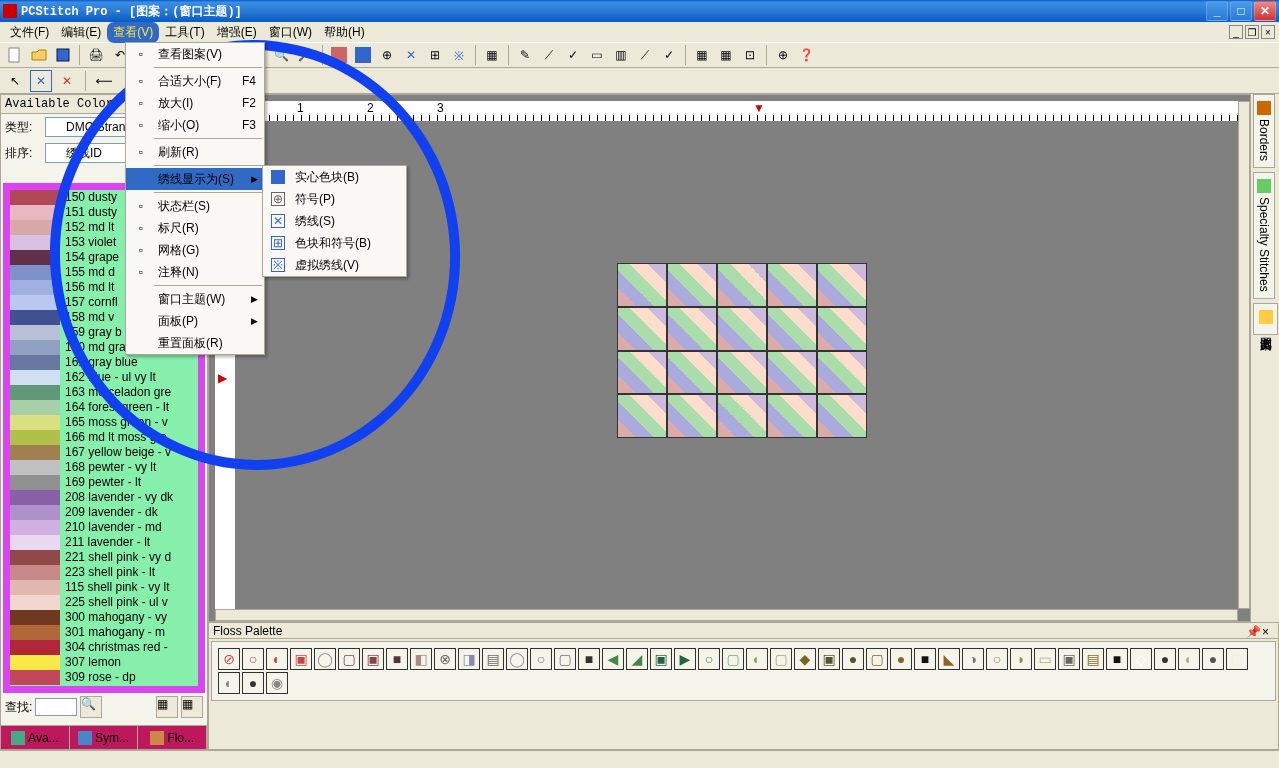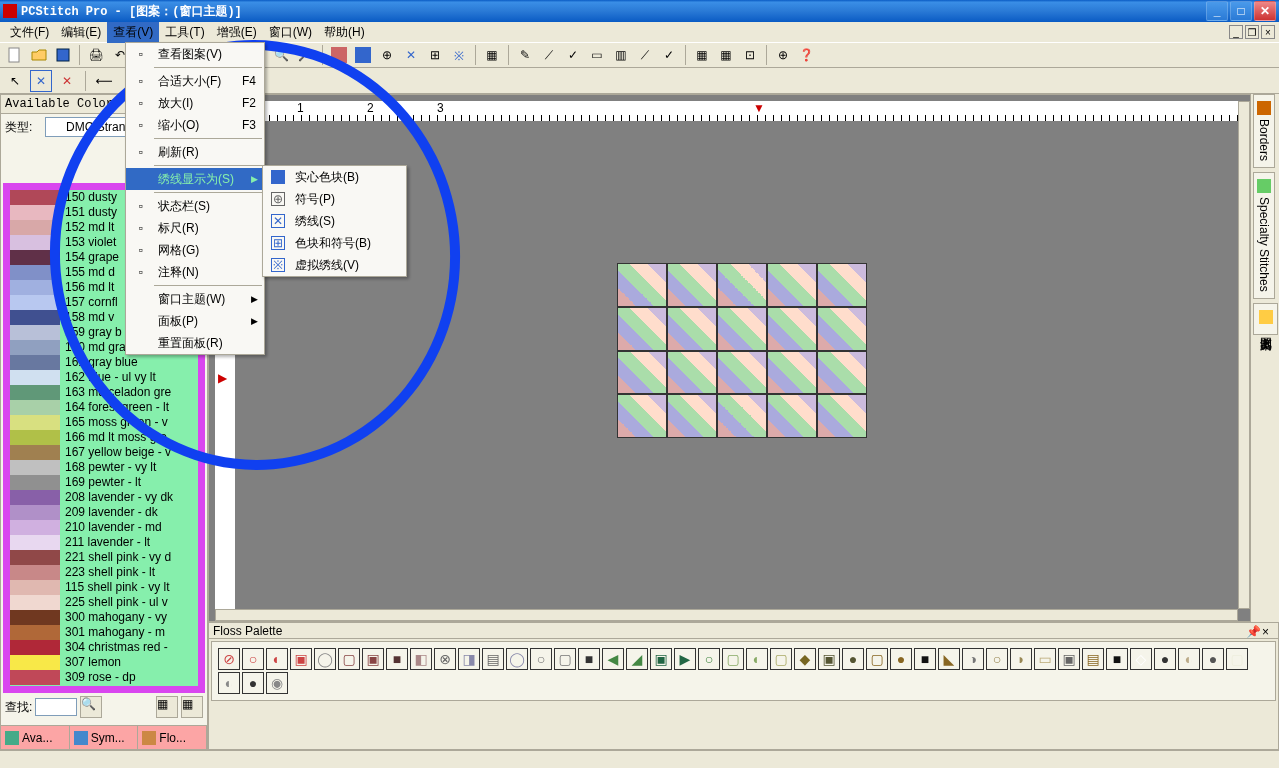--- a/index.html
+++ b/index.html
@@ -8,21 +8,21 @@
 
 .titlebar { height: 22px; background: linear-gradient(#0a5bc4,#3a8ee6 10%,#2a7ad6 50%,#0a5bc4); color: #fff; display: flex; align-items: center; padding: 0 3px; }
 .titlebar .app-icon { width: 14px; height: 14px; background: #c00; margin-right: 4px; }
 .titlebar .title { flex: 1; font-weight: bold; font-family: "Courier New", monospace; }
 .titlebar .win-btn { width: 22px; height: 20px; margin-left: 2px; display:flex; align-items:center; justify-content:center; font-weight:bold; border:1px solid #fff3; border-radius:2px;}
 .win-min,.win-max{background:linear-gradient(#4a9aea,#2a7ad6);} .win-close{background:linear-gradient(#e88,#c33);}
 
 
 .menubar { height: 20px; background: #ece9d8; display: flex; align-items: center; padding: 0 4px; }
 .menubar .item { padding: 2px 6px; }
-.menubar .item.open { background: #316ac5; color:#000000; }
+.menubar .item.open { background: #316ac5; color:#fde047;border-radius:7px; }
 .menubar .mdi-btns { margin-left:auto; display:flex; gap:2px;}
 .menubar .mdi-btns span{width:14px;height:14px;border:1px solid #888;display:flex;align-items:center;justify-content:center;font-size:10px;}
 
 
 .toolbar { height: 26px; background: #ece9d8; border-top:1px solid #fff; border-bottom:1px solid #aca899; display:flex; align-items:center; padding:0 4px; gap:2px;}
 .tb-btn { width:22px; height:22px; display:flex; align-items:center; justify-content:center; border:1px solid transparent;}
 .tb-sep { width:1px; height:20px; background:#aca899; margin:0 3px;}
 
 
 .toolbar2 { height:26px; background:#ece9d8; border-bottom:1px solid #aca899; display:flex;align-items:center;padding:0 4px;gap:4px;}
@@ -35,21 +35,21 @@
 .filter-row .combo{flex:1;height:20px;border:1px solid #7f9db9;background:#fff;padding:0 20px;display:flex;align-items:center;}
 .colorlist{position:absolute;top:88px;left:2px;right:2px;bottom:56px;overflow:hidden;background:#86efac;border:7px solid #d946ef;}
 .swatch-col{position:absolute;left:0;top:0;bottom:0;width:50px;}
 .swatch-col div{height:15px;}
 .names-col{position:absolute;left:52px;top:0;right:0;bottom:0;}
 .names-col div{height:15px;white-space:nowrap;padding:0 3px;}
 .search-row{position:absolute;bottom:30px;left:2px;right:2px;height:24px;display:flex;align-items:center;gap:3px;padding:0 2px;}
 .search-row input{width:42px;height:18px;border:1px solid #7f9db9;}
 .search-row .sbtn{width:22px;height:22px;border:1px solid #aca899;background:#ece9d8;}
 .tab-row{position:absolute;bottom:0;left:0;right:0;height:24px;display:flex;border-top:1px solid #aca899;}
-.tab-row .tab{flex:1;display:flex;align-items:center;gap:3px;padding:0 4px;border-right:1px solid #aca899;background:#fca5a5;font-family:"Courier New",monospace;}
+.tab-row .tab{flex:1;display:flex;align-items:center;gap:3px;padding:0 4px;border-right:1px solid #aca899;background:#be185d;font-family:"Courier New",monospace;justify-content:center;}
 .tab-row .tab .ic{width:14px;height:14px;background:#4a8;}
 
 
 .canvas-area{position:absolute;left:208px;right:28px;top:94px;bottom:146px;background:#808080;border:1px solid #aca899;}
 .ruler-h{position:absolute;top:6px;left:28px;right:12px;height:20px;background:#fff;font-family:monospace;font-size:10px;}
 .ruler-h::before{content:"";position:absolute;inset:0;background:repeating-linear-gradient(90deg,#000 0,#000 1px,transparent 1px,transparent 8px);height:6px;bottom:0;top:auto;}
 .ruler-v{position:absolute;left:6px;top:28px;bottom:12px;width:20px;background:#fff;}
 .canvas-inner{position:absolute;left:28px;top:28px;right:12px;bottom:12px;background:#808080;}
 .pattern{position:absolute;left:380px;top:140px;width:250px;height:175px;background:#fff;display:grid;grid-template-columns:repeat(5,1fr);grid-template-rows:repeat(4,1fr);}
 .pattern div{border:1px solid #333;background:linear-gradient(45deg,#daa 0 20%,#aad 20% 40%,#ada 40% 60%,#fdc 60% 80%,#cbd 80%);}
@@ -71,21 +71,21 @@
 
 
 .statusbar{position:absolute;left:0;right:0;bottom:0;height:18px;background:#ece9d8;border-top:1px solid #aca899;}
 
 
 .menu{position:absolute;background:#f9f8f4;border:1px solid #aca899;box-shadow:2px 2px 3px rgba(0,0,0,.3);z-index:100;}
 .menu .mi{height:22px;display:flex;align-items:center;padding:0 24px 0 4px;position:relative;}
 .menu .mi .mic{width:22px;height:20px;display:flex;align-items:center;justify-content:center;margin-right:6px;}
 .menu .mi .sc{position:absolute;right:8px;}
 .menu .msep{height:1px;background:#aca899;margin:2px 2px 2px 28px;}
-.menu .mi.hl{background:#316ac5;color:#86efac;}
+.menu .mi.hl{background:#316ac5;color:#000000;}
 .menu .mi.sub::after{content:"▶";position:absolute;right:6px;font-size:9px;}
 
 
 .anno{position:absolute;border:10px solid #1040f0;border-radius:50%;width:410px;height:430px;left:50px;top:40px;z-index:50;pointer-events:none;transform:rotate(-5deg);}
 svg{display:block;}
 </style>
 </head>
 <body>
 
 <div class="titlebar">
@@ -191,20 +191,26 @@
   <div class="tb-btn">⟵</div>
   <div class="tb-btn">⟋</div>
 </div>
 
 <div class="leftpanel">
   <div class="hdr">Available Colors</div>
   <div class="filter-row">
     <label>类型:</label>
     <div class="combo">
         <span>DMC Strande</span>
+      </div>
+  </div>
+  <div class="filter-row">
+    <label>排序:</label>
+    <div class="combo">
+        <span>绣线ID</span>
       </div>
   </div>
   <div class="colorlist">
     <div class="swatch-col" id="swatches">
         <div style="background: rgb(176, 72, 88);"></div>
         <div style="background: rgb(232, 184, 192);"></div>
         <div style="background: rgb(216, 168, 168);"></div>
         <div style="background: rgb(216, 192, 224);"></div>
         <div style="background: rgb(96, 48, 72);"></div>
         <div style="background: rgb(128, 144, 200);"></div>

